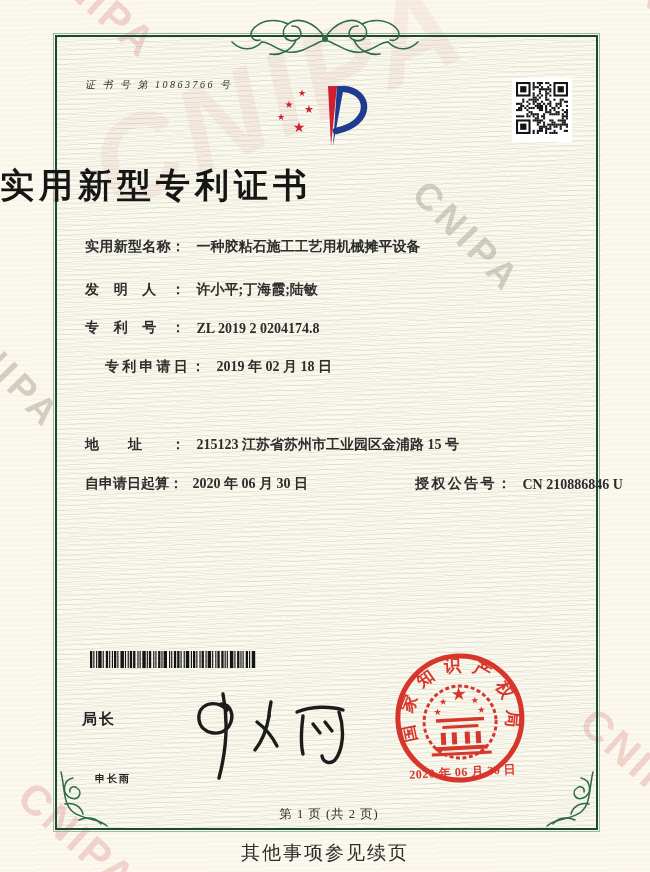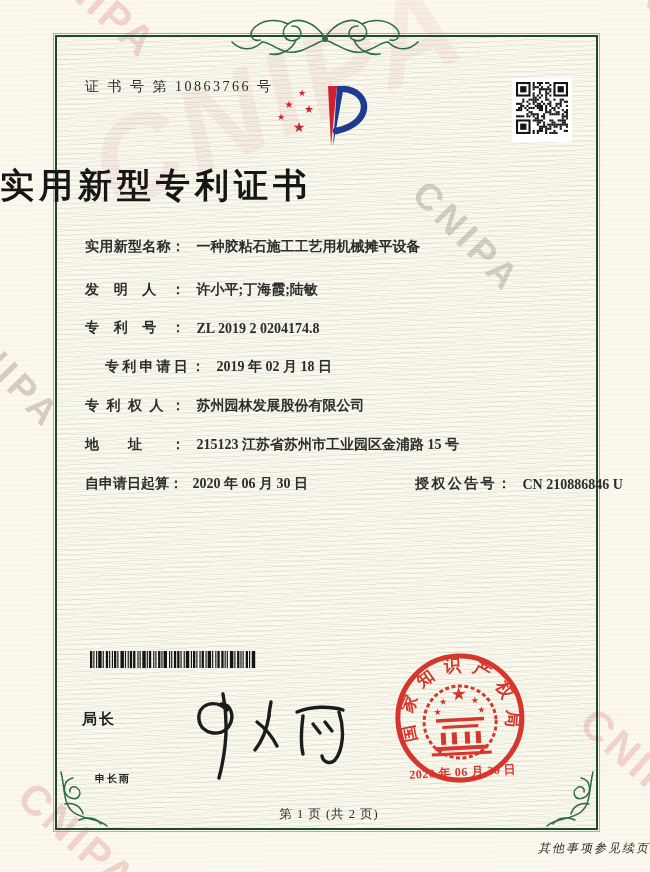--- a/index.html
+++ b/index.html
@@ -27,38 +27,38 @@
   .wm-grey{font-size:37px;color:rgba(178,170,155,0.55);letter-spacing:5px;}
   .wm-grey-right{left:398px;top:216px;transform:rotate(46deg);}
   .wm-grey-left{left:-62px;top:352px;transform:rotate(46deg);}
   .wm-pink{font-size:42px;color:rgba(223,150,146,0.38);letter-spacing:3px;}
   .wm-pink-bl{left:6px;top:814px;transform:rotate(42deg);}
   .wm-pink-br{left:568px;top:740px;transform:rotate(42deg);}
   .wm-pink-tr{left:598px;top:-16px;transform:rotate(42deg);}
   .wm-pink-tl{left:26px;top:-22px;transform:rotate(42deg);}
   
   .content{position:absolute;inset:0;z-index:3;}
-  .cert-no{position:absolute;left:85px;top:78px;font-size:14px;letter-spacing:2.5px;color:#2a2a2a;}
+  .cert-no{position:absolute;left:85px;top:78px;font-size:10px;letter-spacing:2.5px;color:#2a2a2a;font-style:italic;}
   .logo{position:absolute;left:272px;top:80px;}
   .qr-box{position:absolute;left:512px;top:78px;background:#ffffff;padding:4px;}
   .doc-title{position:absolute;left:0;width:100%;top:163px;text-align:left;font-size:34px;font-weight:700;letter-spacing:5px;color:#161616;}
   .field{position:absolute;left:85px;font-size:14px;font-weight:600;color:#2d2d2d;white-space:nowrap;}
   .flabel{display:inline-block;width:100px;text-align:justify;text-align-last:justify;vertical-align:bottom;}
   .flabel2{display:inline-block;width:96px;text-align:justify;text-align-last:justify;vertical-align:bottom;}
   .fvalue{margin-left:8px;}
   .grant2{position:absolute;left:330px;top:0;white-space:nowrap;}
   .body-text{position:absolute;left:85px;top:500px;width:482px;font-size:13.5px;line-height:1.72;color:#333;font-style:italic;text-align:justify;}
   .body-text p{margin:0 0 2px 0;text-indent:2em;}
   .barcode{position:absolute;left:90px;top:651px;}
   .sig-title{position:absolute;left:82px;top:710px;font-family:"Liberation Sans","DejaVu Sans",sans-serif;font-size:15px;font-weight:600;letter-spacing:2px;color:#222;}
   .sig-name{position:absolute;left:95px;top:772px;font-family:"Liberation Sans","DejaVu Sans",sans-serif;font-size:10px;font-weight:600;letter-spacing:2px;color:#222;}
   .sig-script{position:absolute;left:185px;top:688px;}
   .seal{position:absolute;left:390px;top:650px;}
   .page-info{position:absolute;left:4px;width:100%;top:806px;text-align:center;font-size:12.5px;letter-spacing:1px;color:#2d2d2d;}
-  .cont-note{position:absolute;left:0;width:100%;top:840px;text-align:right;font-size:12px;font-style:italic;color:#2d2d2d;letter-spacing:2px;}
+  .cont-note{position:absolute;left:0;width:100%;top:840px;text-align:center;font-size:19px;color:#2d2d2d;letter-spacing:2px;}
 </style>
 </head>
 <body>
 
 <div class="page">
 
   <span class="wm wm-top">CNIPA</span>
   <span class="wm wm-grey wm-grey-right">CNIPA</span>
   <span class="wm wm-grey wm-grey-left">CNIPA</span>
   <span class="wm wm-pink wm-pink-bl">CNIPA</span>
@@ -354,24 +354,20 @@
       <span class="fvalue">许小平;丁海霞;陆敏</span>
     </div>
     <div class="field" style="top:319px;">
       <span class="flabel">专利号：</span>
       <span class="fvalue">ZL 2019 2 0204174.8</span>
     </div>
     <div class="field" style="top:358px;margin-left:20px;">
       <span class="flabel">专利申请日：</span>
       <span class="fvalue">2019 年 02 月 18 日</span>
     </div>
-    <div class="field" style="top:397px;">
-      <span class="flabel">专利权人：</span>
-      <span class="fvalue">苏州园林发展股份有限公司</span>
-    </div>
     <div class="field" style="top:436px;">
       <span class="flabel">地址：</span>
       <span class="fvalue">215123 江苏省苏州市工业园区金浦路 15 号</span>
     </div>
     <div class="field" style="top:475px;width:482px;">
       <span class="flabel2">自申请日起算：</span>
       <span class="fvalue">2020 年 06 月 30 日</span>
       <span class="grant2">
         <span class="flabel2">授权公告号：</span>
         <span class="fvalue">CN 210886846 U</span>

